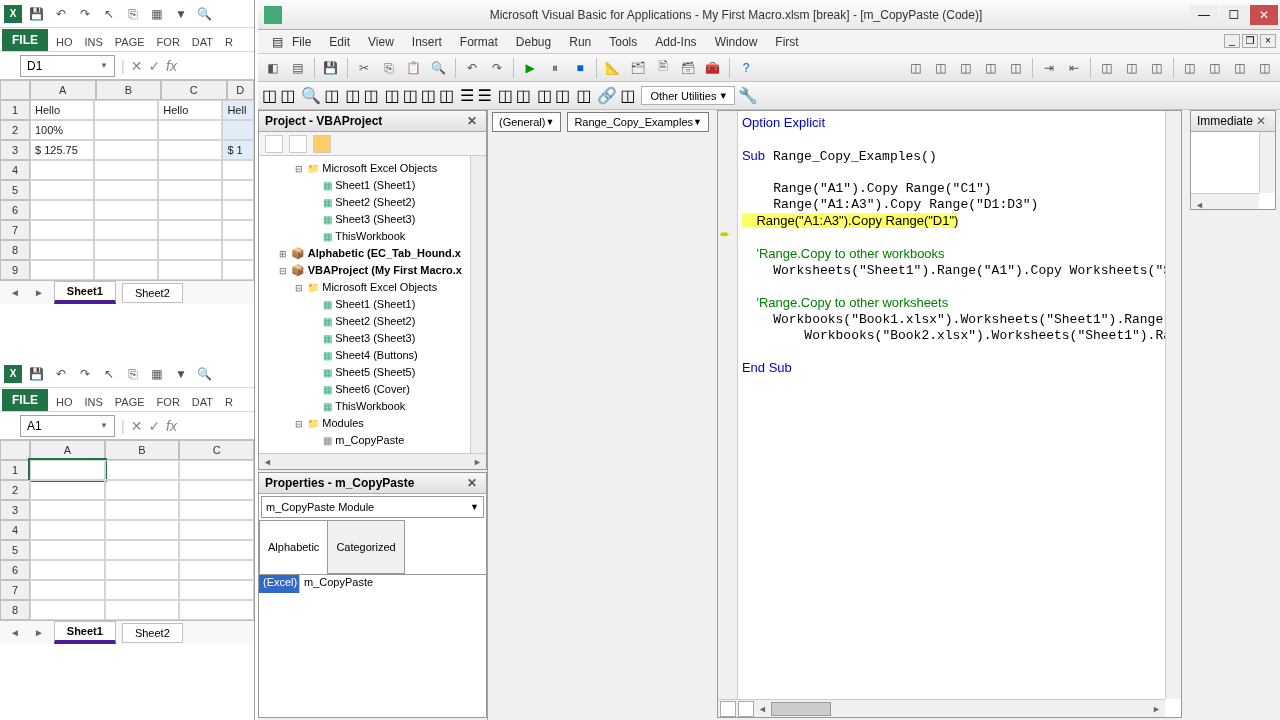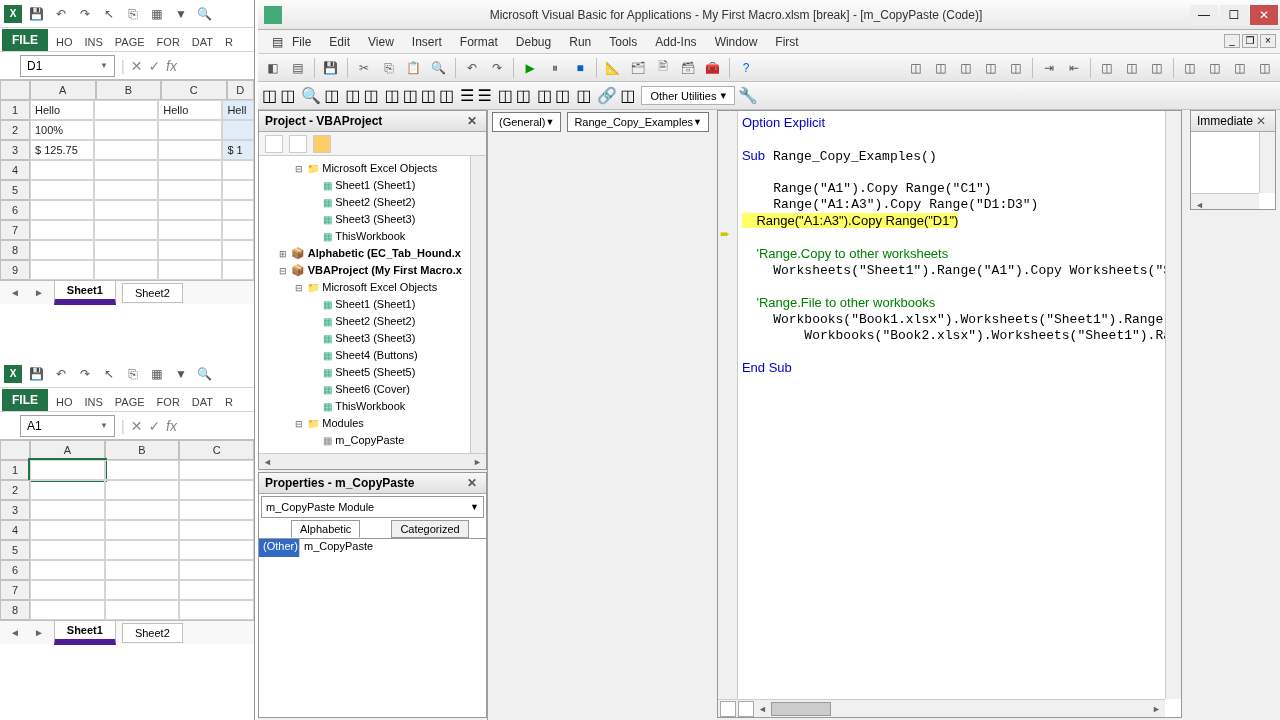--- a/index.html
+++ b/index.html
@@ -24,21 +24,21 @@
 .corner { width:30px; border:1px solid #c0c0c0; background:#f0f0f0;}
 .colh { flex:1; border:1px solid #c0c0c0; background:#f0f0f0; text-align:center; line-height:18px; color:#333;}
 .grid-body { display:flex; flex-direction:column; }
 .grow { display:flex; height:20px; font-size:11px; }
 .rowh { width:30px; border:1px solid #c0c0c0; background:#f0f0f0; text-align:center; line-height:18px; color:#333;}
 .cell { flex:1; border:1px solid #d4d4d4; padding:0 4px; line-height:18px; color:#222; overflow:hidden; white-space:nowrap;}
 .cell.sel { background:#e0ecf7;}
 .sheet-tabs { height:24px; border-top:1px solid #c0c0c0; display:flex; align-items:center; font-size:11px; padding-left:6px; gap:6px; background:#f8f8f8;}
 .sheet-tabs .nav { font-size:10px; color:#666; padding:0 4px;}
 .sheet-tab { padding:3px 12px; border:1px solid #c0c0c0; background:#fff; }
-.sheet-tab.active { border-bottom:6px solid #4c1d95; font-weight:bold;}
+.sheet-tab.active { border-bottom:4px solid #4c1d95; font-weight:bold;}
 .statusbar { height:20px; background:#217346; color:#fff; font-size:10px; display:flex; align-items:center; padding:0 6px; gap:10px;}
 .statusbar.bottom2 { position:absolute; bottom:0; width:100%;}
 
 
 .vbe { position:absolute; left:258px; top:0; right:0; bottom:0; background:#f0f0f0; display:flex; flex-direction:column;}
 .vbe-titlebar { height:30px; background:linear-gradient(#fdfdfd,#e8e8e8); display:flex; align-items:center; justify-content:space-between; padding:0 2px 0 6px; border-bottom:1px solid #b0b0b0;}
 .vbe-titlebar .title { flex:1; text-align:center; font-size:12px; color:#333;}
 .vbe-titlebar .winbtns { display:flex; gap:2px;}
 .vbe-titlebar .winbtn { width:28px; height:20px; display:flex; align-items:center; justify-content:center; font-size:12px; background:#eee;}
 .vbe-titlebar .winbtn.close { background:#c94f4f; color:#fff;}
@@ -65,21 +65,21 @@
 .tree .ind2 { padding-left:34px;}
 .tree .ind3 { padding-left:50px;}
 .tree .folder::before { content:"📁 "; font-size:10px;}
 .tree .mod::before { content:"▦ "; color:#888; font-size:10px;}
 .tree .sheet-ic::before { content:"▦ "; color:#3a7; font-size:10px;}
 .tree .exp { color:#666; font-size:9px; display:inline-block; width:12px;}
 .tree b { font-weight:bold;}
 .scrollbar-v { width:16px; background:#eee; border-left:1px solid #ccc;}
 .prop-combo { height:22px; border:1px solid #999; margin:2px; font-size:11px; display:flex; align-items:center; padding:0 4px; justify-content:space-between;}
 .prop-tabs { display:flex; font-size:11px;}
-.prop-tabs .pt { border:1px solid #999; padding:2px 8px; background:#f0f0f0; margin-right:-1px;margin-left:32px;}
+.prop-tabs .pt { border:1px solid #999; padding:20px 8px; background:#f0f0f0; margin-right:-1px;}
 .prop-tabs .pt.active { background:#fff; border-bottom:1px solid #fff;}
 .prop-grid { flex:1; border-top:1px solid #999;}
 .prop-row { display:flex; font-size:11px; height:18px;}
 .prop-row .pn { width:40px; background:#316ac5; color:#fff; padding:1px 4px;}
 .prop-row .pv { flex:1; padding:1px 4px; border-left:1px solid #ccc;}
 
 .vbe-right { flex:1; display:flex; flex-direction:row; background:#f0f0f0;}
 .code-combos { height:24px; display:flex; gap:6px; padding:2px 4px;}
 .code-combo { flex:1; border:1px solid #7a7a7a; background:#fff; font-size:11px; padding:2px 6px; display:flex; align-items:center; justify-content:space-between;}
 .code-area { flex:1; background:#fff; border:1px solid #999; margin:0 4px 2px 4px; position:relative; overflow:hidden;}
@@ -468,21 +468,21 @@
         <div class="prop-combo">
           <span>m_CopyPaste Module</span>
           <span style="font-size:9px">▼</span>
         </div>
         <div class="prop-tabs">
           <div class="pt active">Alphabetic</div>
           <div class="pt">Categorized</div>
         </div>
         <div class="prop-grid">
           <div class="prop-row">
-            <div class="pn">(Other)</div>
+            <div class="pn">(Excel)</div>
             <div class="pv">m_CopyPaste</div>
           </div>
         </div>
       </div>
     </div>
 
     <div class="vbe-right">
       <div class="code-combos">
         <div class="code-combo">
             <span>(General)</span>
@@ -498,24 +498,24 @@
           <div class="break-arrow" id="break-arrow" style="top: 116px;">➨</div>
         </div>
         <div class="code-text" id="code-text"><span class="kw">Option Explicit</span>
 
 <span class="kw">Sub</span> Range_Copy_Examples()
 
     Range("A1").Copy Range("C1")
     Range("A1:A3").Copy Range("D1:D3")
 <span class="code-hl">    Range("A1:A3").Copy Range("D1")</span>
 
+<span class="cm">    'Range.Copy to other workbooks</span>
+    Worksheets("Sheet1").Range("A1").Copy Worksheets("Sheet2").Range("A1")
+
 <span class="cm">    'Range.Copy to other worksheets</span>
-    Worksheets("Sheet1").Range("A1").Copy Worksheets("Sheet2").Range("A1")
-
-<span class="cm">    'Range.File to other workbooks</span>
     Workbooks("Book1.xlsx").Worksheets("Sheet1").Range("A1").Copy _
         Workbooks("Book2.xlsx").Worksheets("Sheet1").Range("A1")
 
 <span class="kw">End Sub</span>
 </div>
         <div class="code-scroll-v"></div>
         <div class="code-scroll-h">
           <div class="viewbtn"></div>
           <div class="viewbtn"></div>
           <span style="font-size:9px;padding:0 4px;color:#666">◄</span>

